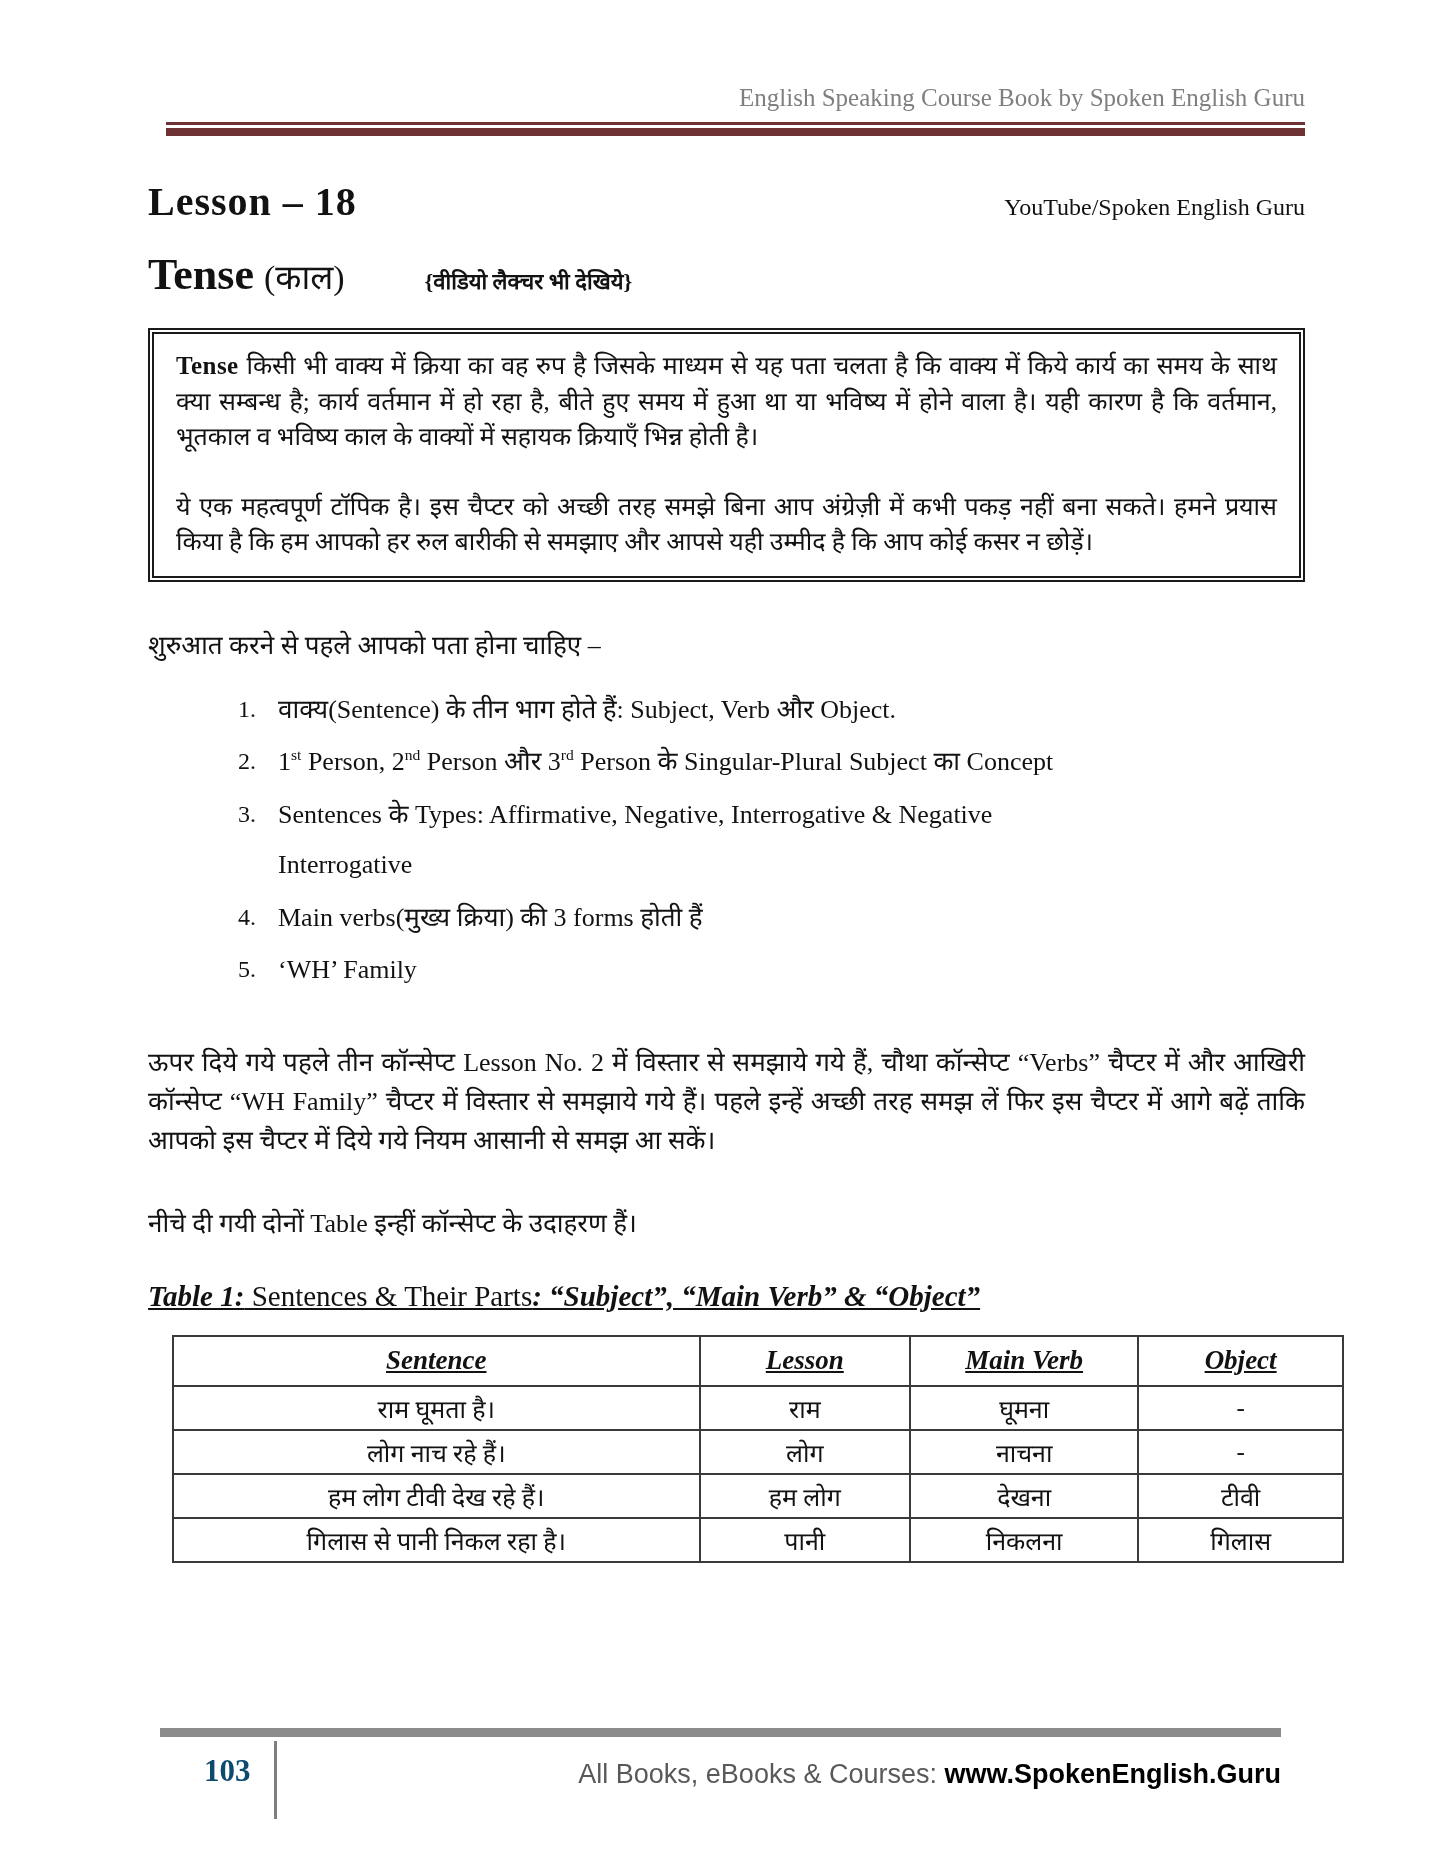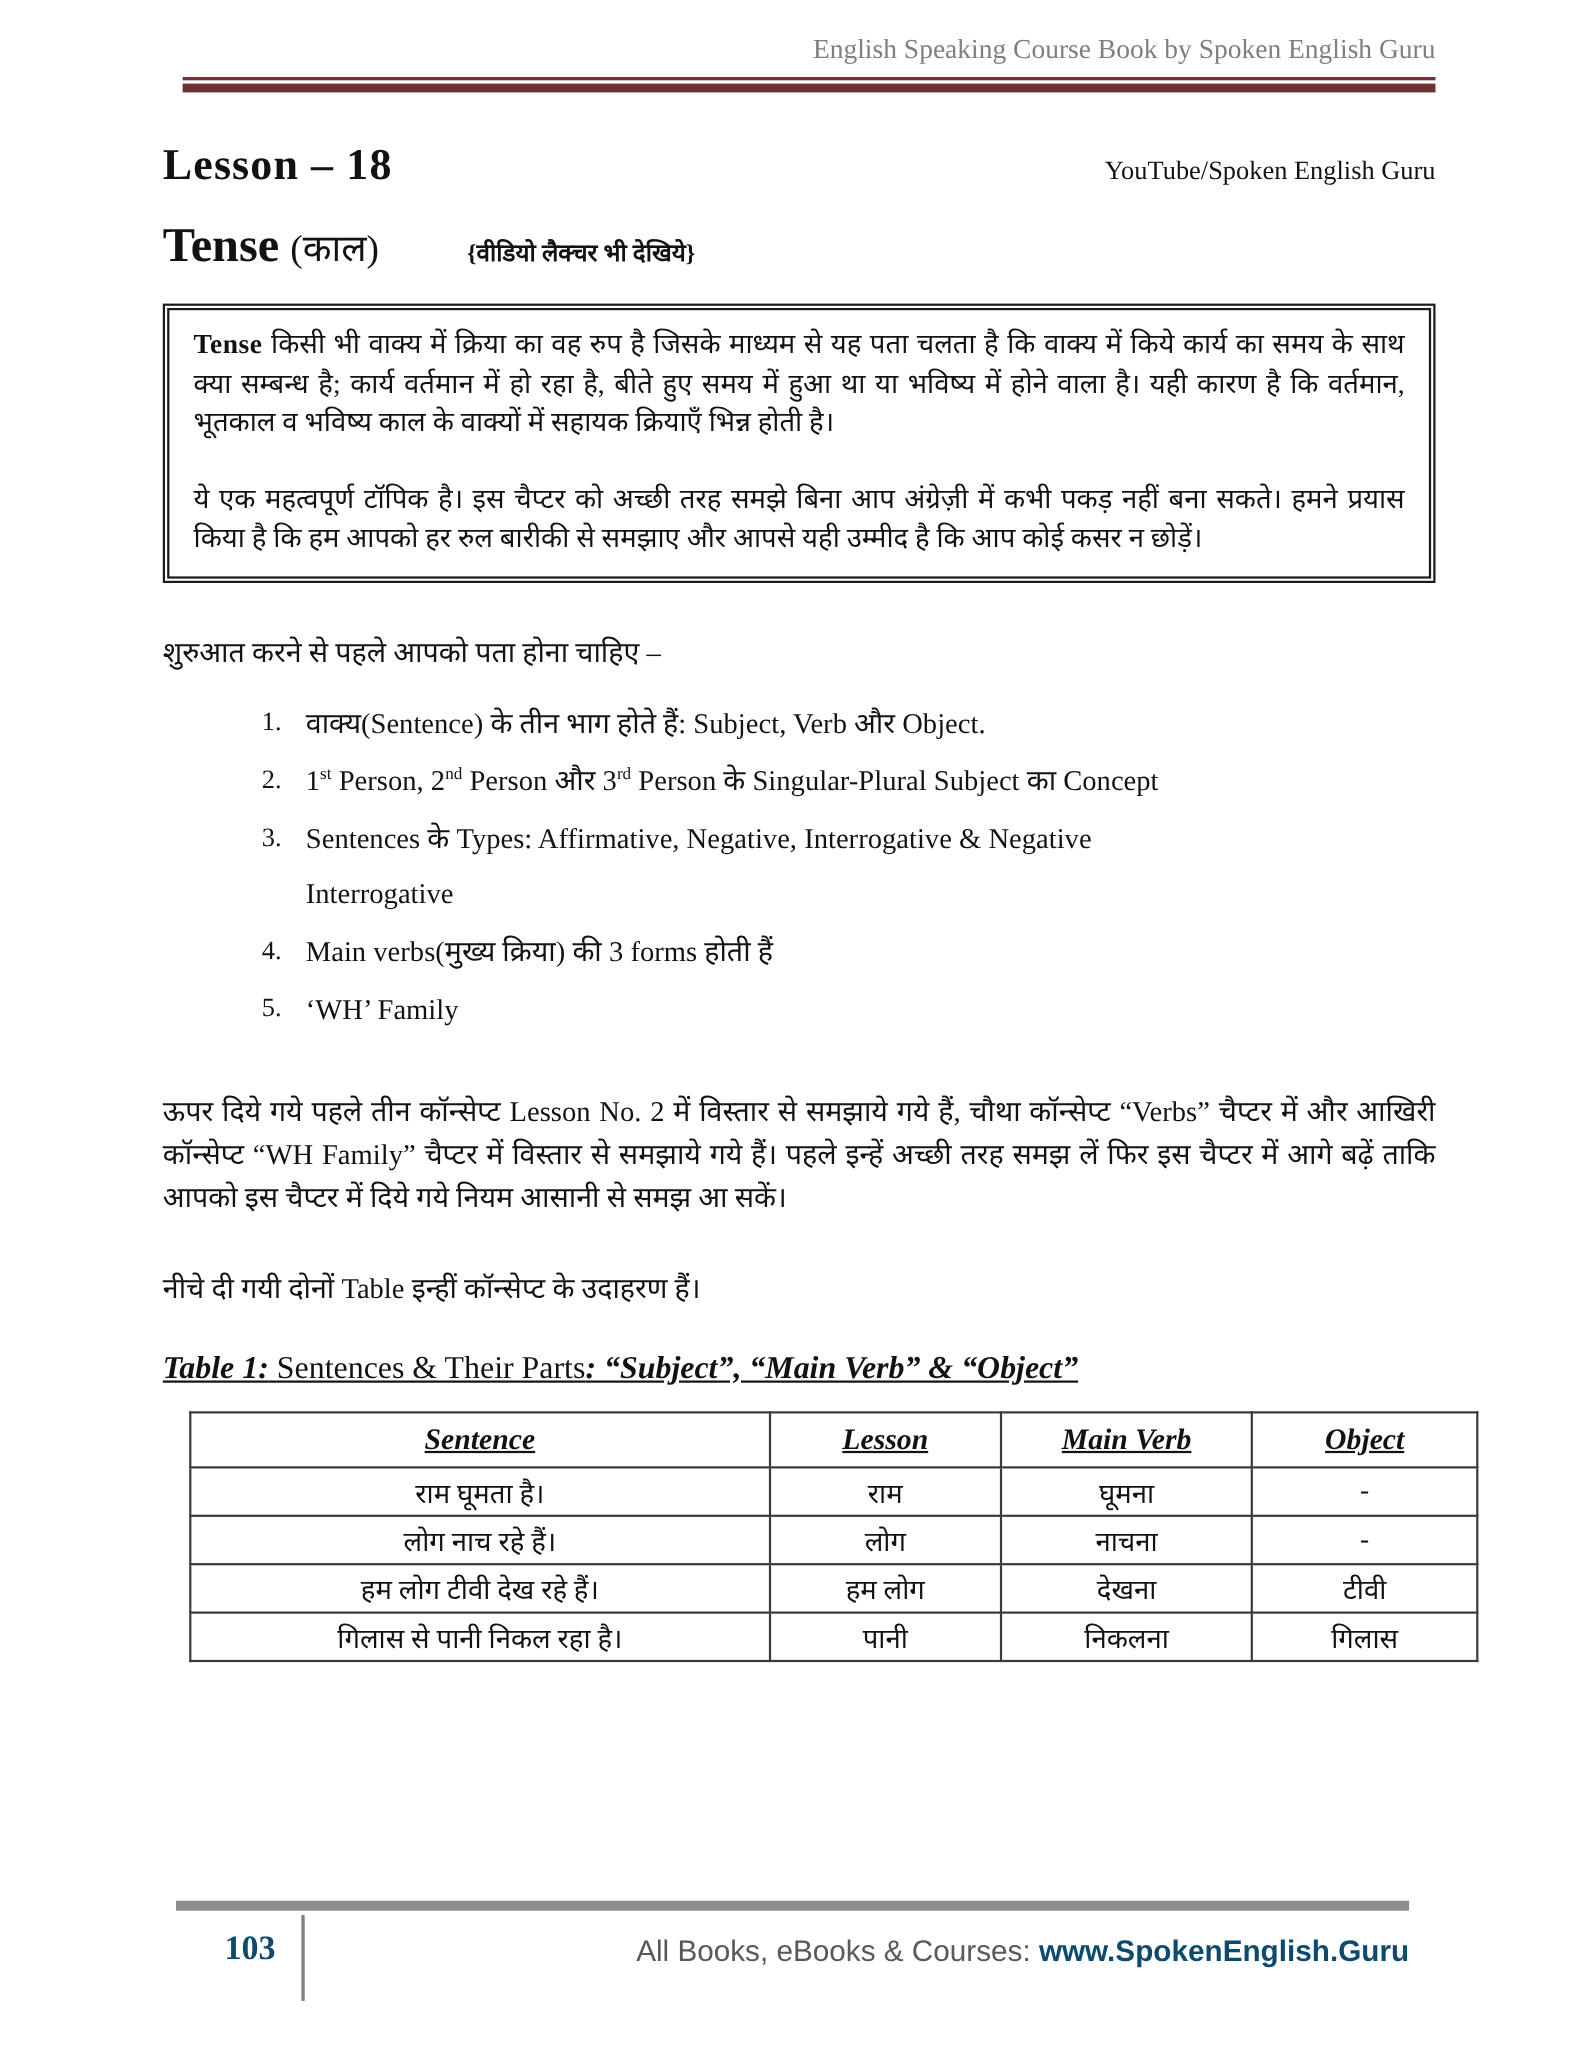--- a/index.html
+++ b/index.html
@@ -7,21 +7,21 @@
     position:relative;
     width:1445px;height:1870px;
     overflow:hidden;
     background:#ffffff;
     color:#121212;
     font-family:"Liberation Serif","DejaVu Serif",serif;
   }
   .content{padding:0 140px 0 148px;}
 
   .header-title{
-    padding-top:32px;
+    padding-top:84px;
     text-align:right;
     font-size:25px;
     color:#7f7f7f;
   }
   .rule-thin{height:3px;background:#6e3234;margin-top:10px;margin-left:18px;}
   .rule-thick{height:8px;background:#6e3234;margin-top:3px;margin-left:18px;}
 
   .lesson-row{display:flex;justify-content:space-between;align-items:baseline;margin-top:42px;}
   .lesson-title{font-size:40px;font-weight:bold;letter-spacing:1px;}
   .channel{font-size:24px;}
@@ -81,21 +81,21 @@
     position:absolute;left:44px;top:16px;
     font-size:31px;font-weight:bold;color:#0c4a6e;
     font-family:"Liberation Serif","DejaVu Serif",serif;
   }
   .v-line{position:absolute;left:114px;top:4px;width:3px;height:78px;background:#7f7f7f;}
   .footer-right{
     text-align:right;padding-top:22px;
     font-family:"Liberation Sans","DejaVu Sans",sans-serif;
     font-size:27px;color:#595959;
   }
-  .footer-right .bold{font-weight:bold;color:#0c4a6e;}
+  .footer-right .bold{font-weight:bold;color:#000000;}
 </style>
 </head>
 <body>
 
 <div class="page">
   <div class="content">
 
     <div class="header-title">English Speaking Course Book by Spoken English Guru</div>
     <div class="rule-thin"></div>
     <div class="rule-thick"></div>

